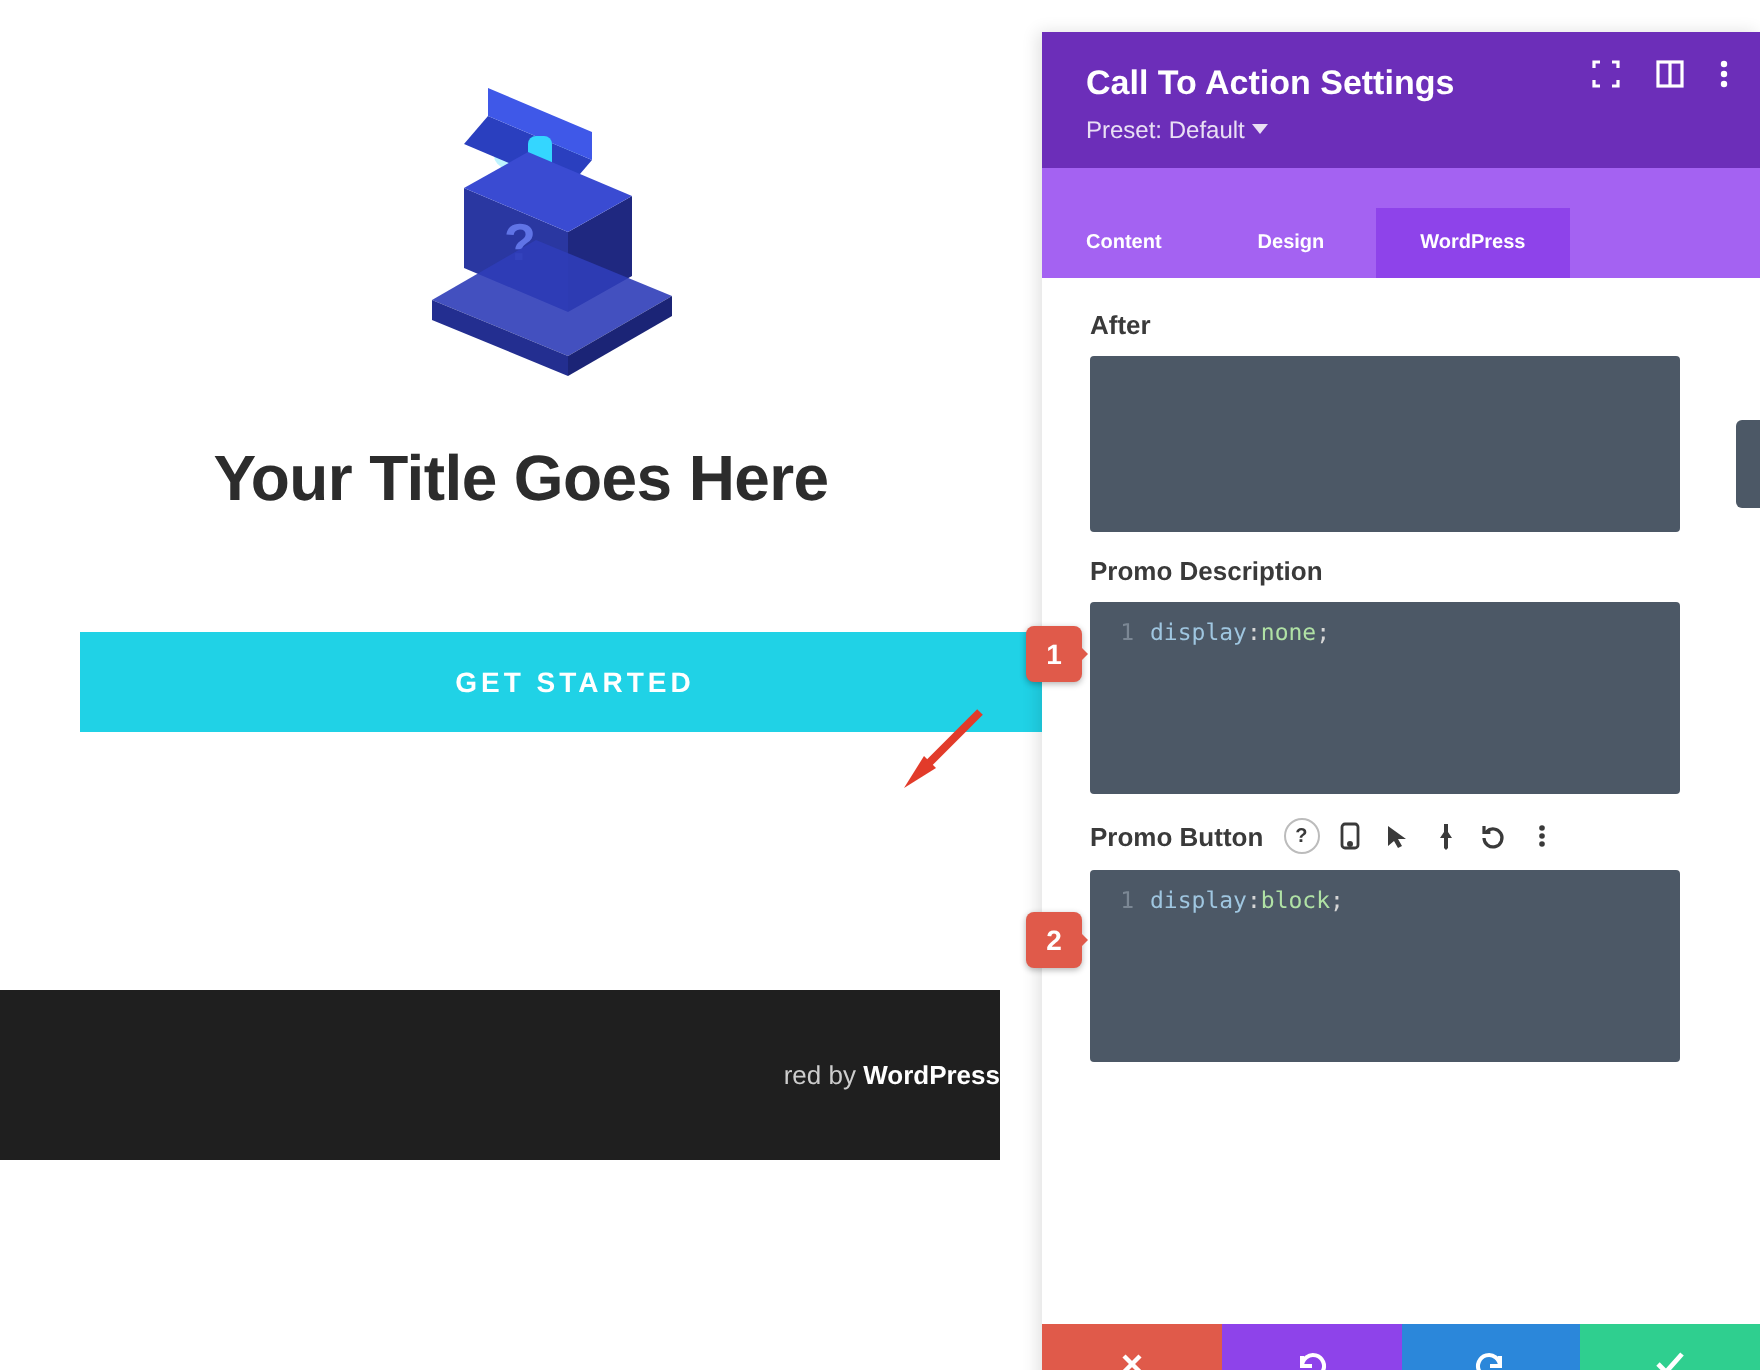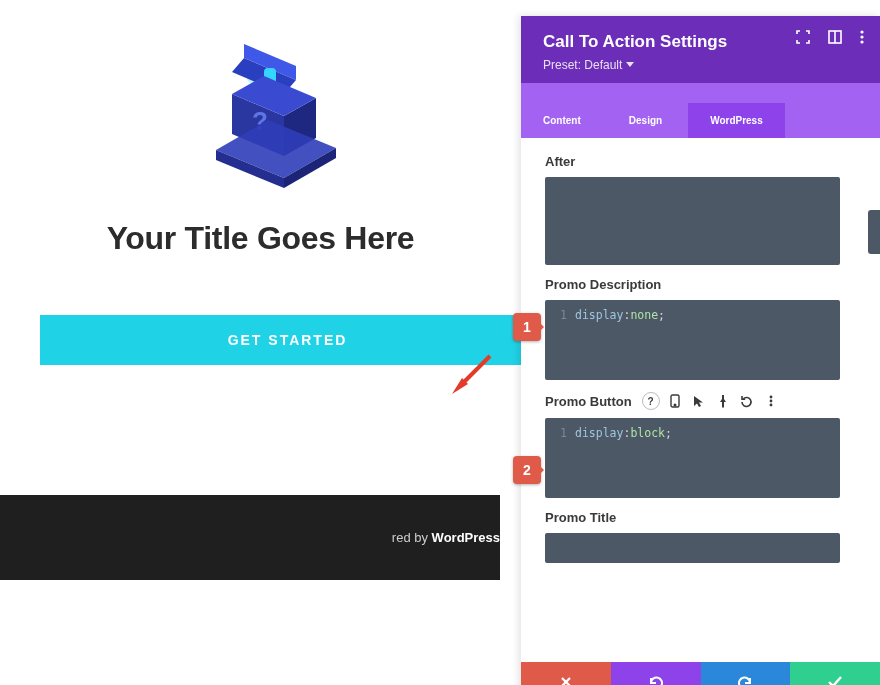--- a/index.html
+++ b/index.html
@@ -31,21 +31,21 @@
 
 .panel-body { flex: 1; overflow-y: auto; padding: 16px 24px 0; }
 .css-section { margin-bottom: 12px; }
 .css-label-row { display: flex; align-items: center; gap: 4px; margin-bottom: 8px; }
 .css-label { font-size: 13px; font-weight: 600; color: #3a3a3a; }
 .opt-icons { display: inline-flex; align-items: center; gap: 6px; margin-left: 6px; }
 .opt-icons span { width: 18px; height: 18px; display: inline-flex; align-items: center; justify-content: center; font-size: 11px; color: #3a3a3a; cursor: pointer; }
 .opt-icons .circled { border: 1px solid #bcbcbc; border-radius: 50%; font-size: 10px; font-weight:700; }
 
 .code-box { width: 295px; height: 88px; background: #4c5866; border-radius: 2px; padding: 7px 10px; font-family: Menlo, Consolas, monospace; font-size: 11.5px; line-height: 1.5; color: #d6d6d6; }
-.code-box.tall { height: 80px; }
+.code-box.tall { height: 96px; }
 .code-box .ln { color: #7b8794; display: inline-block; width: 12px; text-align: right; margin-right: 8px; }
 .code-box .key { color: #9fc6e0; }
 .code-box .val { color: #b0e2a5; }
 .code-box .punc { color: #d6d6d6; }
 
 .callout { position: absolute; width: 28px; height: 28px; background: #e05a4a; border-radius: 4px; color: #fff; font-weight: 700; font-size: 14px; display: flex; align-items: center; justify-content: center; box-shadow: 0 1px 3px rgba(0,0,0,0.3); }
 .callout::after { content: ""; position: absolute; right: -9px; top: 50%; transform: translateY(-50%); border: 6px solid transparent; border-left-color: #e05a4a; }
 
 .panel-footer { display: flex; height: 39px; }
 .panel-footer .fbtn { flex: 1; display: flex; align-items: center; justify-content: center; color: #fff; cursor: pointer; }
@@ -197,26 +197,20 @@
                 <circle cx="2" cy="10" r="1.4"></circle>
               </svg>
           </span>
         </span>
       </div>
       <div class="code-box tall">
         <span class="ln">1</span><span class="key">display</span><span class="punc">:</span><span class="val">block</span><span class="punc">;</span>
       </div>
     </div>
 
-    <div class="css-section">
-      <div class="css-label-row">
-        <span class="css-label">Promo Title</span>
-      </div>
-      <div class="code-box" style="height:30px"></div>
-    </div>
 
   </div>
 
   <div class="panel-footer">
     <div class="fbtn close">
       <span>
         <svg width="14" height="14" viewBox="0 0 14 14" stroke="#fff" stroke-width="2.2">
             <line x1="3" y1="3" x2="11" y2="11"></line>
             <line x1="11" y1="3" x2="3" y2="11"></line>
           </svg>

